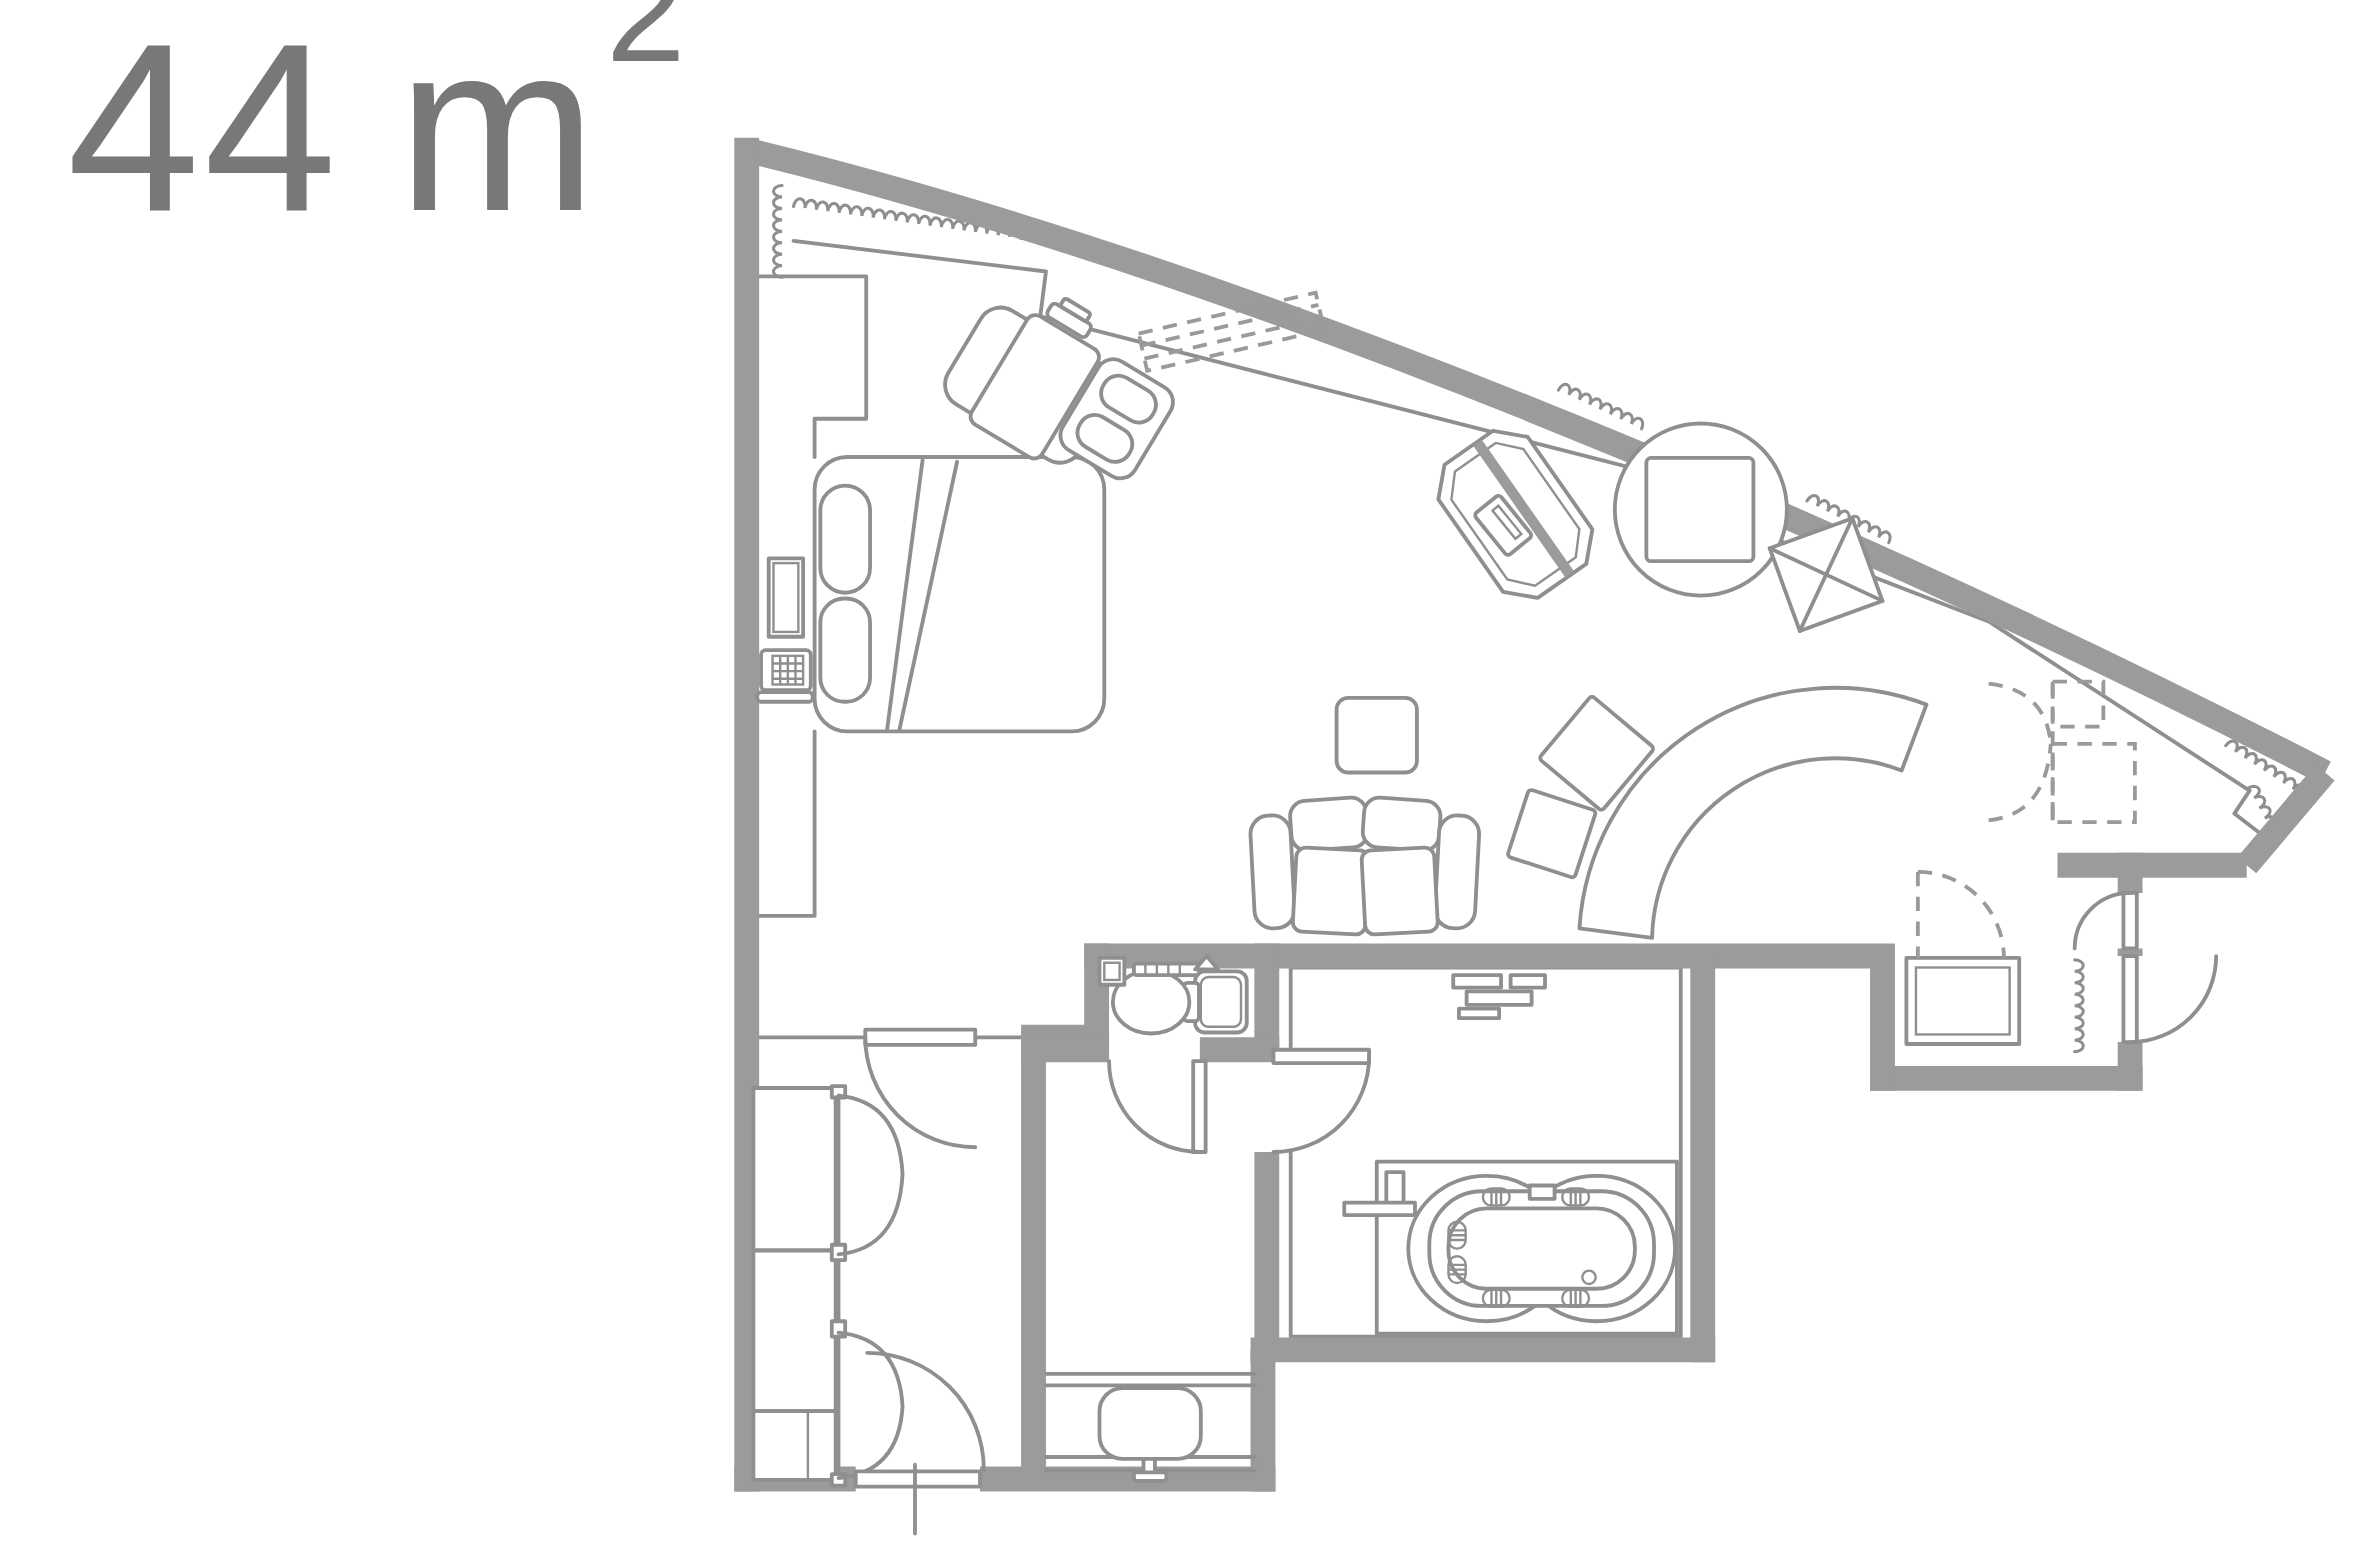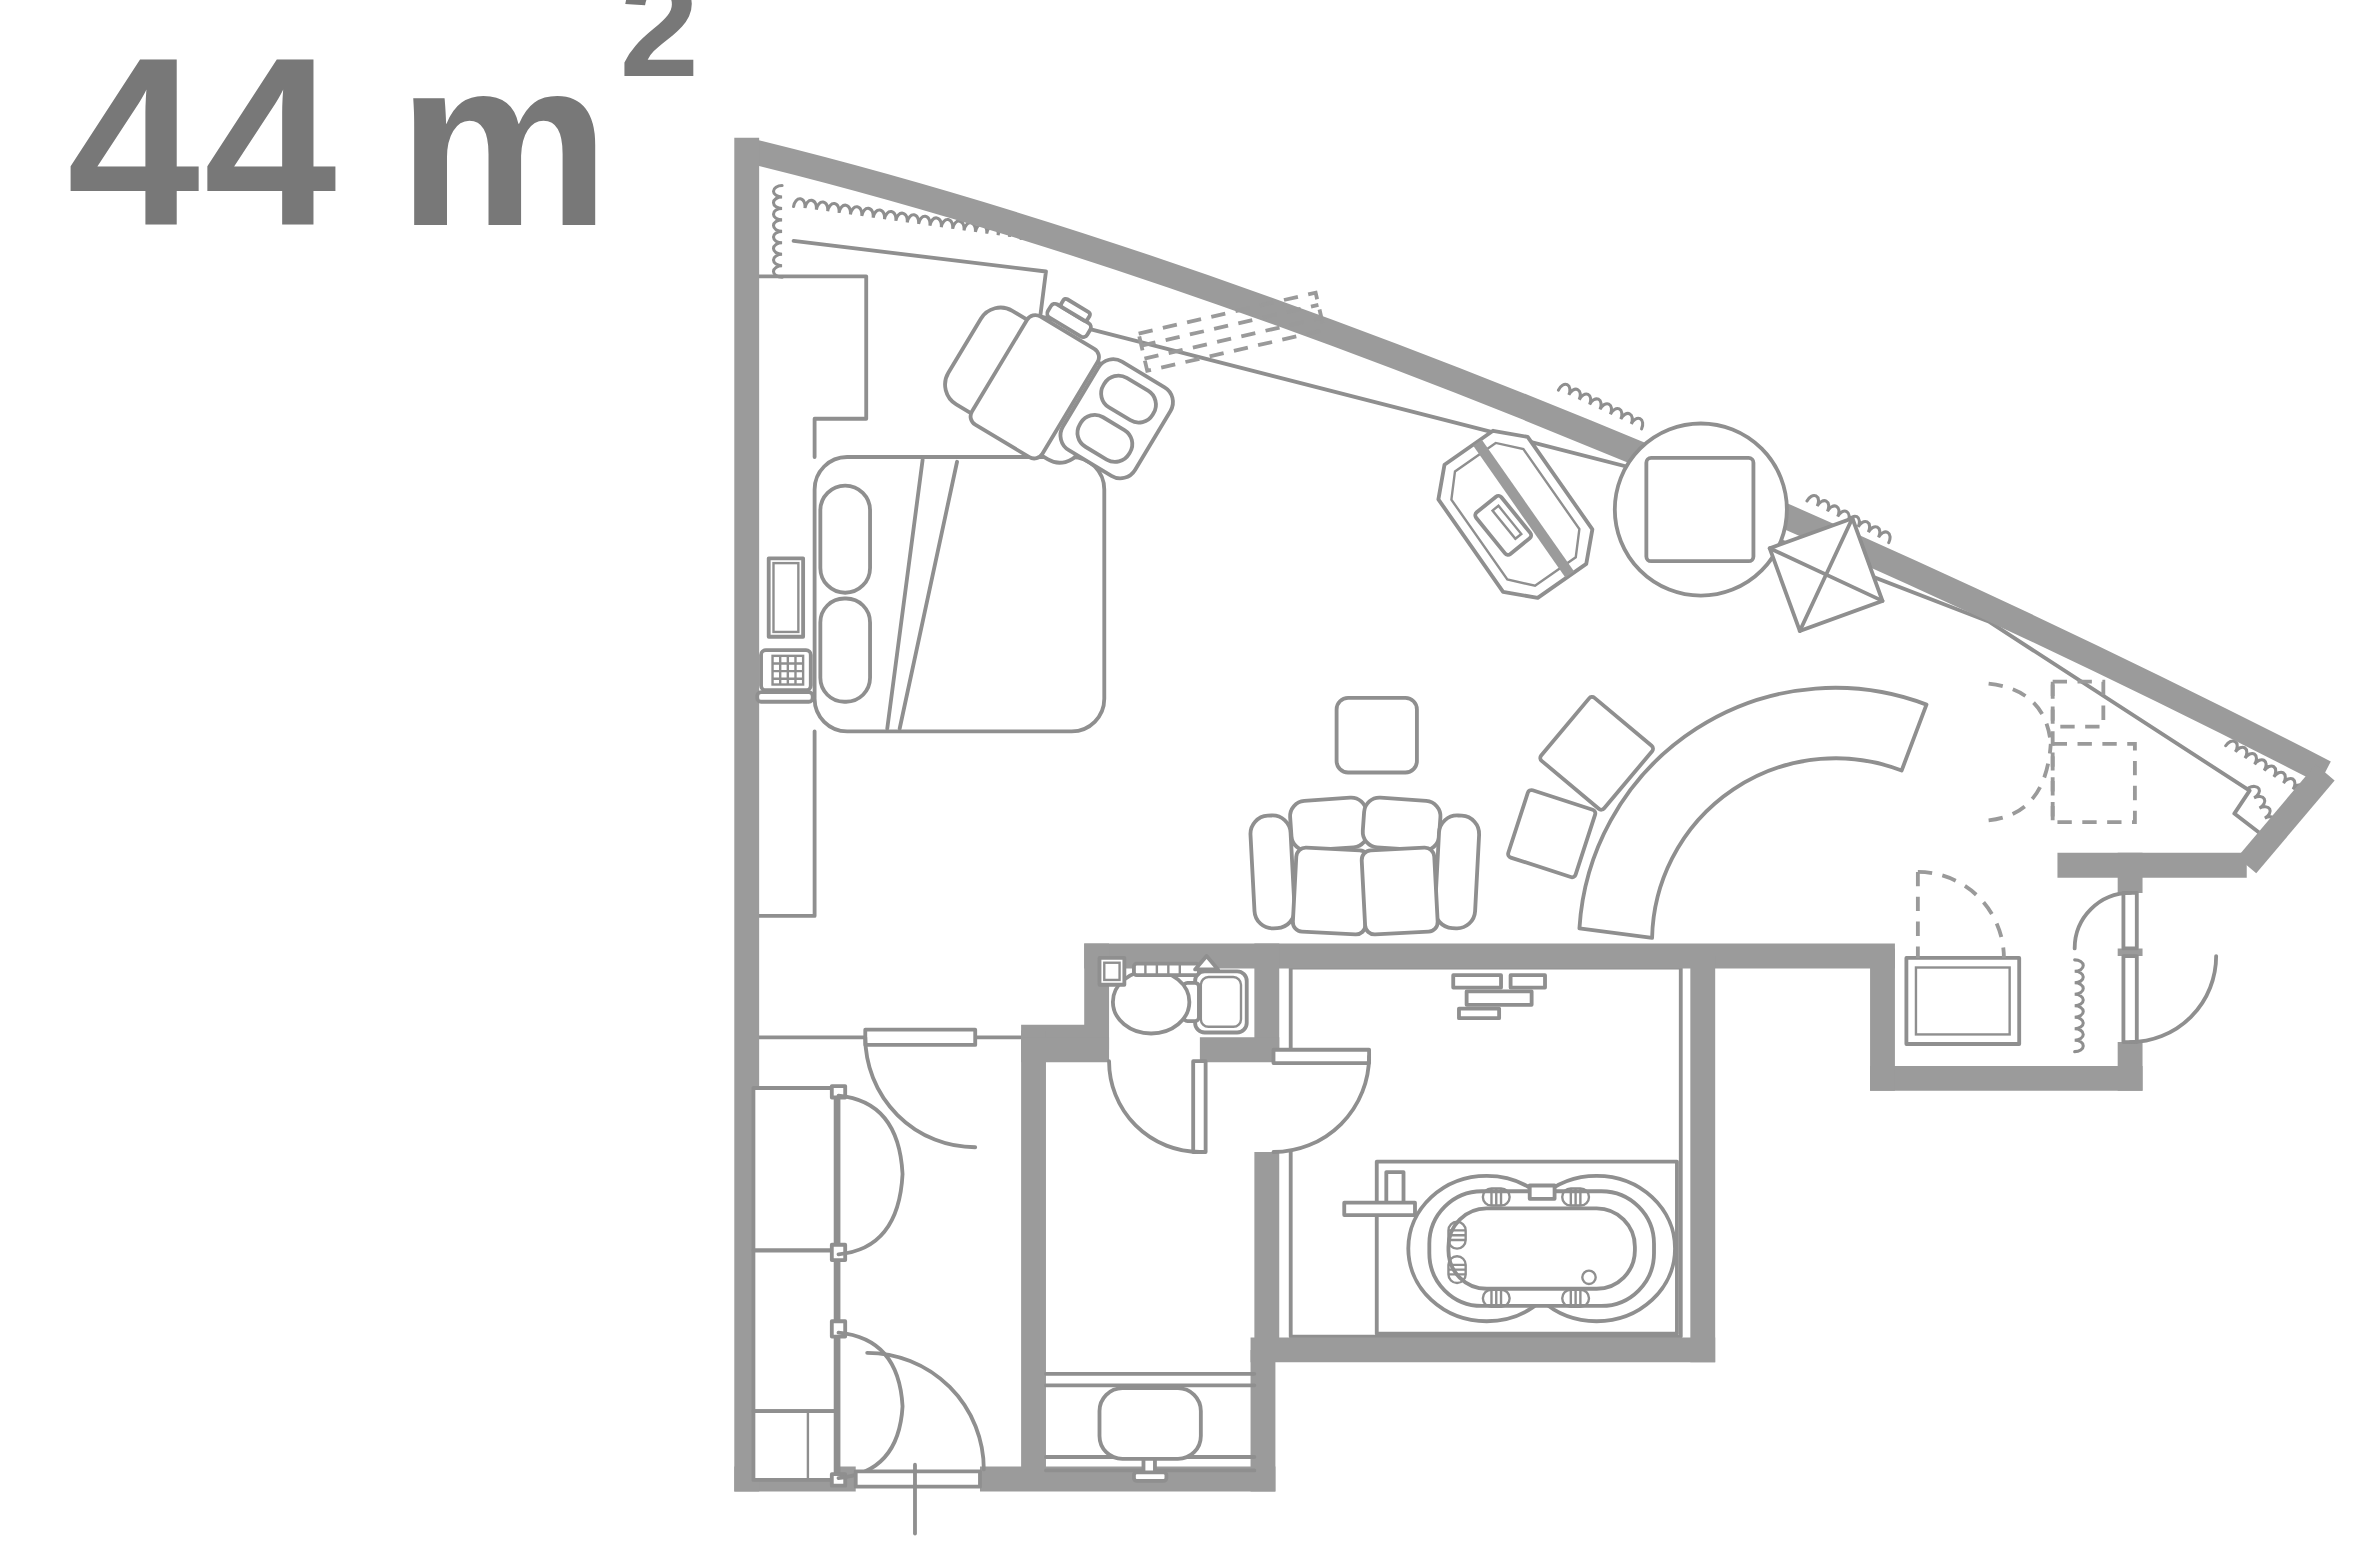--- a/index.html
+++ b/index.html
@@ -2,22 +2,22 @@
 <html style="--wall-color: #9b9b9b; --line-color: #8f8f8f; --dash-color: #9a9a9a; --label-color: #787878; --bg: #ffffff;"><head>
 <meta charset="utf-8">
 <style>
   :root{
     --wall-color:#9b9b9b; --line-color:#8f8f8f; --dash-color:#9a9a9a;
     --label-color:#787878; --bg:#ffffff;
   }
   html,body{margin:0;padding:0;background:var(--bg);}
   .stage{position:relative;width:2373px;height:1544px;background:var(--bg);
          font-family:"Liberation Sans",sans-serif;overflow:hidden;}
-  .area-label{position:absolute;left:67px;top:18px;color:var(--label-color);
-    font-weight:bold;font-size:239px;line-height:1.05;letter-spacing:3.8px;white-space:nowrap;}
+  .area-label{position:absolute;left:67px;top:3px;color:var(--label-color);
+    font-weight:normal;font-size:239px;line-height:1.05;letter-spacing:3.8px;white-space:nowrap;}
   .area-label .unit{margin-left:57px;}
   .area-label sup{font-size:143px;position:relative;top:-0.48em;margin-left:5.7px;}
   svg{position:absolute;left:0;top:0;}
   .w{stroke:var(--wall-color);stroke-width:26;fill:none;stroke-linecap:butt;}
   .t{stroke:var(--line-color);stroke-width:4;fill:none;stroke-linejoin:round;stroke-linecap:round;}
   .t2{stroke:var(--line-color);stroke-width:2.5;fill:none;}
   .tf{stroke:var(--line-color);stroke-width:4;fill:var(--bg);stroke-linejoin:round;}
   .d{stroke:var(--dash-color);stroke-width:4;fill:none;stroke-dasharray:15 11;stroke-linecap:butt;}
   .sq{stroke:var(--line-color);stroke-width:3.2;fill:none;stroke-linecap:round;}
   .band{fill:var(--wall-color);stroke:none;}

